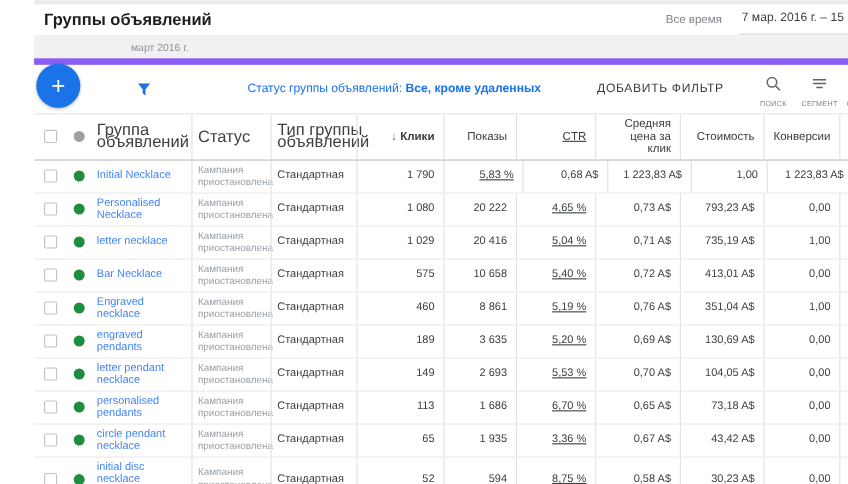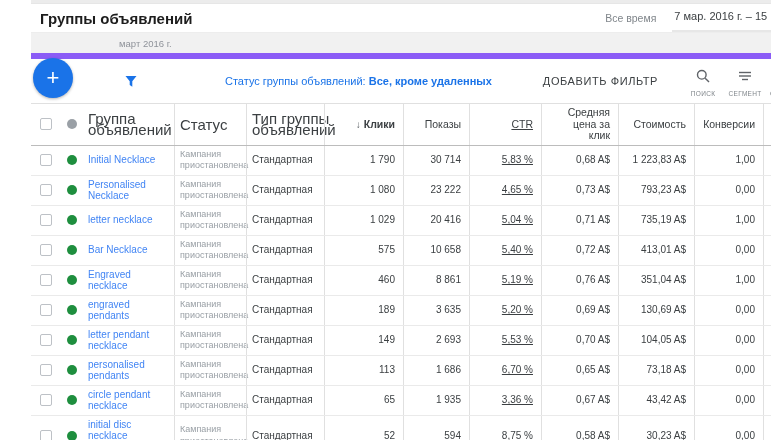--- a/index.html
+++ b/index.html
@@ -200,21 +200,20 @@
             <div class="cell col-name">
               <span class="name-link">Initial Necklace</span>
             </div>
             <div class="cell col-status v">
               <span class="status-txt">Кампания приостановлена</span>
             </div>
             <div class="cell col-type v">
               <span class="type-txt">Стандартная</span>
             </div>
             <div class="cell col-clicks v num">1 790</div>
-            <div class="cell col-impr v num">30 714</div>
             <div class="cell col-ctr v num">5,83 %</div>
             <div class="cell col-cpc v num">0,68 A$</div>
             <div class="cell col-cost v num">1 223,83 A$</div>
             <div class="cell col-conv v num">1,00</div>
             <div class="cell col-costconv v num">1 223,83 A$</div>
           </div>
           <div class="trow">
             <div class="cell col-check">
               <span class="checkbox"></span>
             </div>
@@ -224,21 +223,21 @@
             <div class="cell col-name">
               <span class="name-link">Personalised Necklace</span>
             </div>
             <div class="cell col-status v">
               <span class="status-txt">Кампания приостановлена</span>
             </div>
             <div class="cell col-type v">
               <span class="type-txt">Стандартная</span>
             </div>
             <div class="cell col-clicks v num">1 080</div>
-            <div class="cell col-impr v num">23 222</div>
+            <div class="cell col-impr v num">20 222</div>
             <div class="cell col-ctr v num">4,65 %</div>
             <div class="cell col-cpc v num">0,73 A$</div>
             <div class="cell col-cost v num">793,23 A$</div>
             <div class="cell col-conv v num">0,00</div>
             <div class="cell col-costconv v num">0,00 A$</div>
           </div>
           <div class="trow">
             <div class="cell col-check">
               <span class="checkbox"></span>
             </div>

